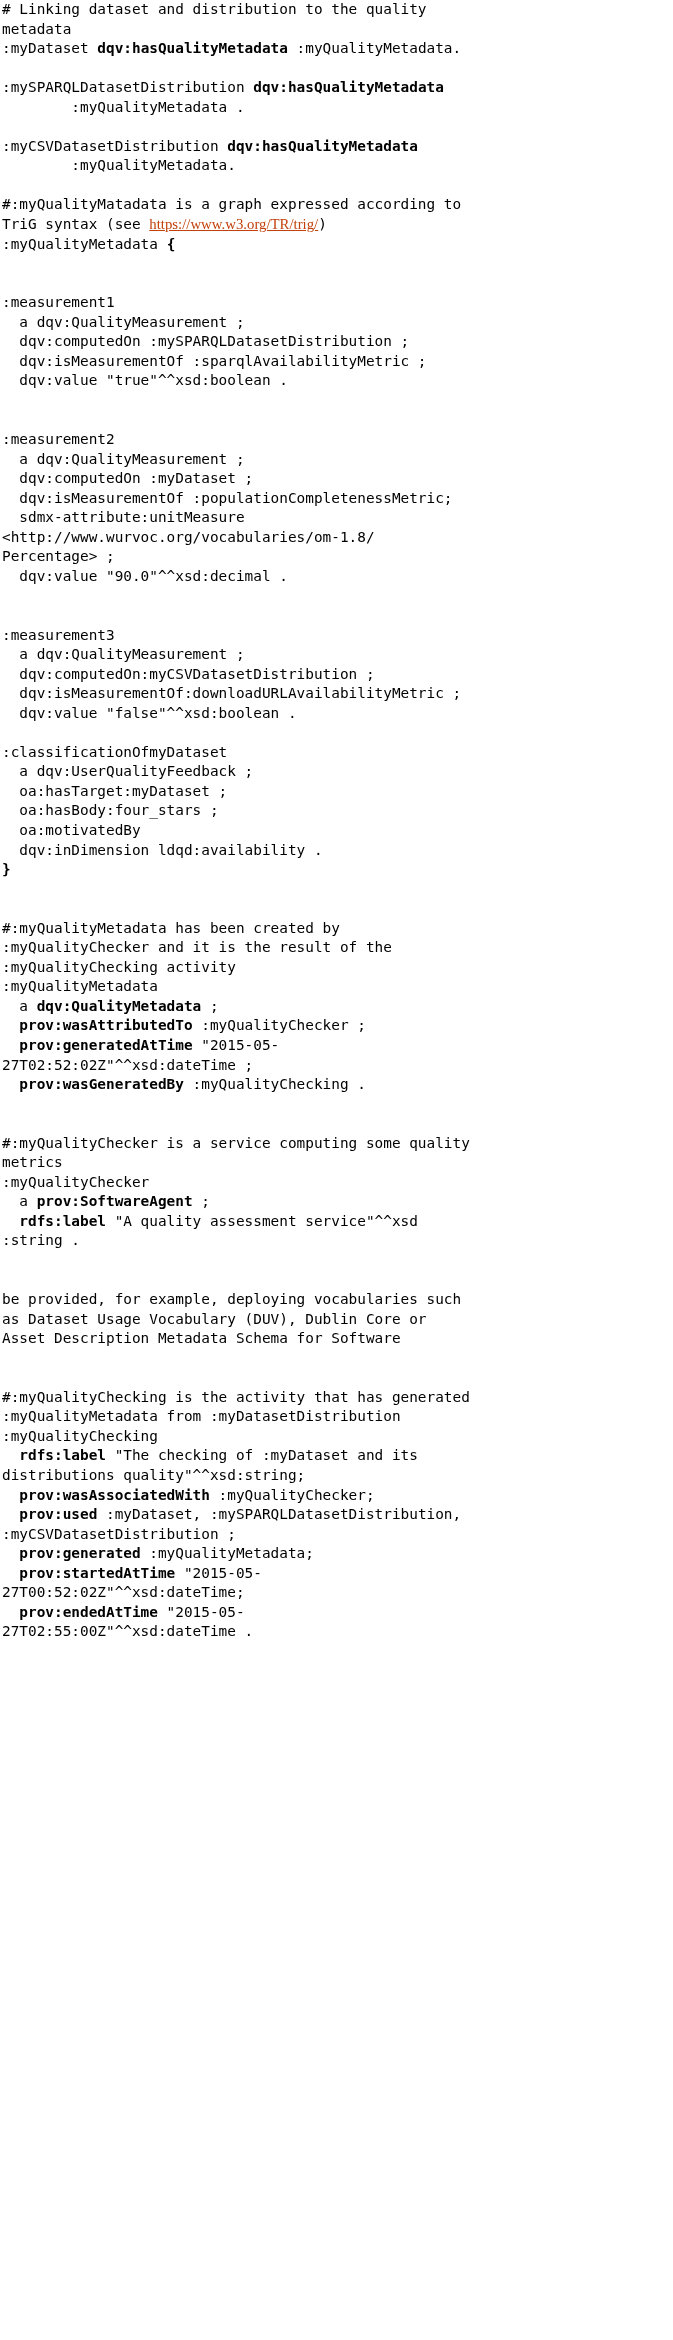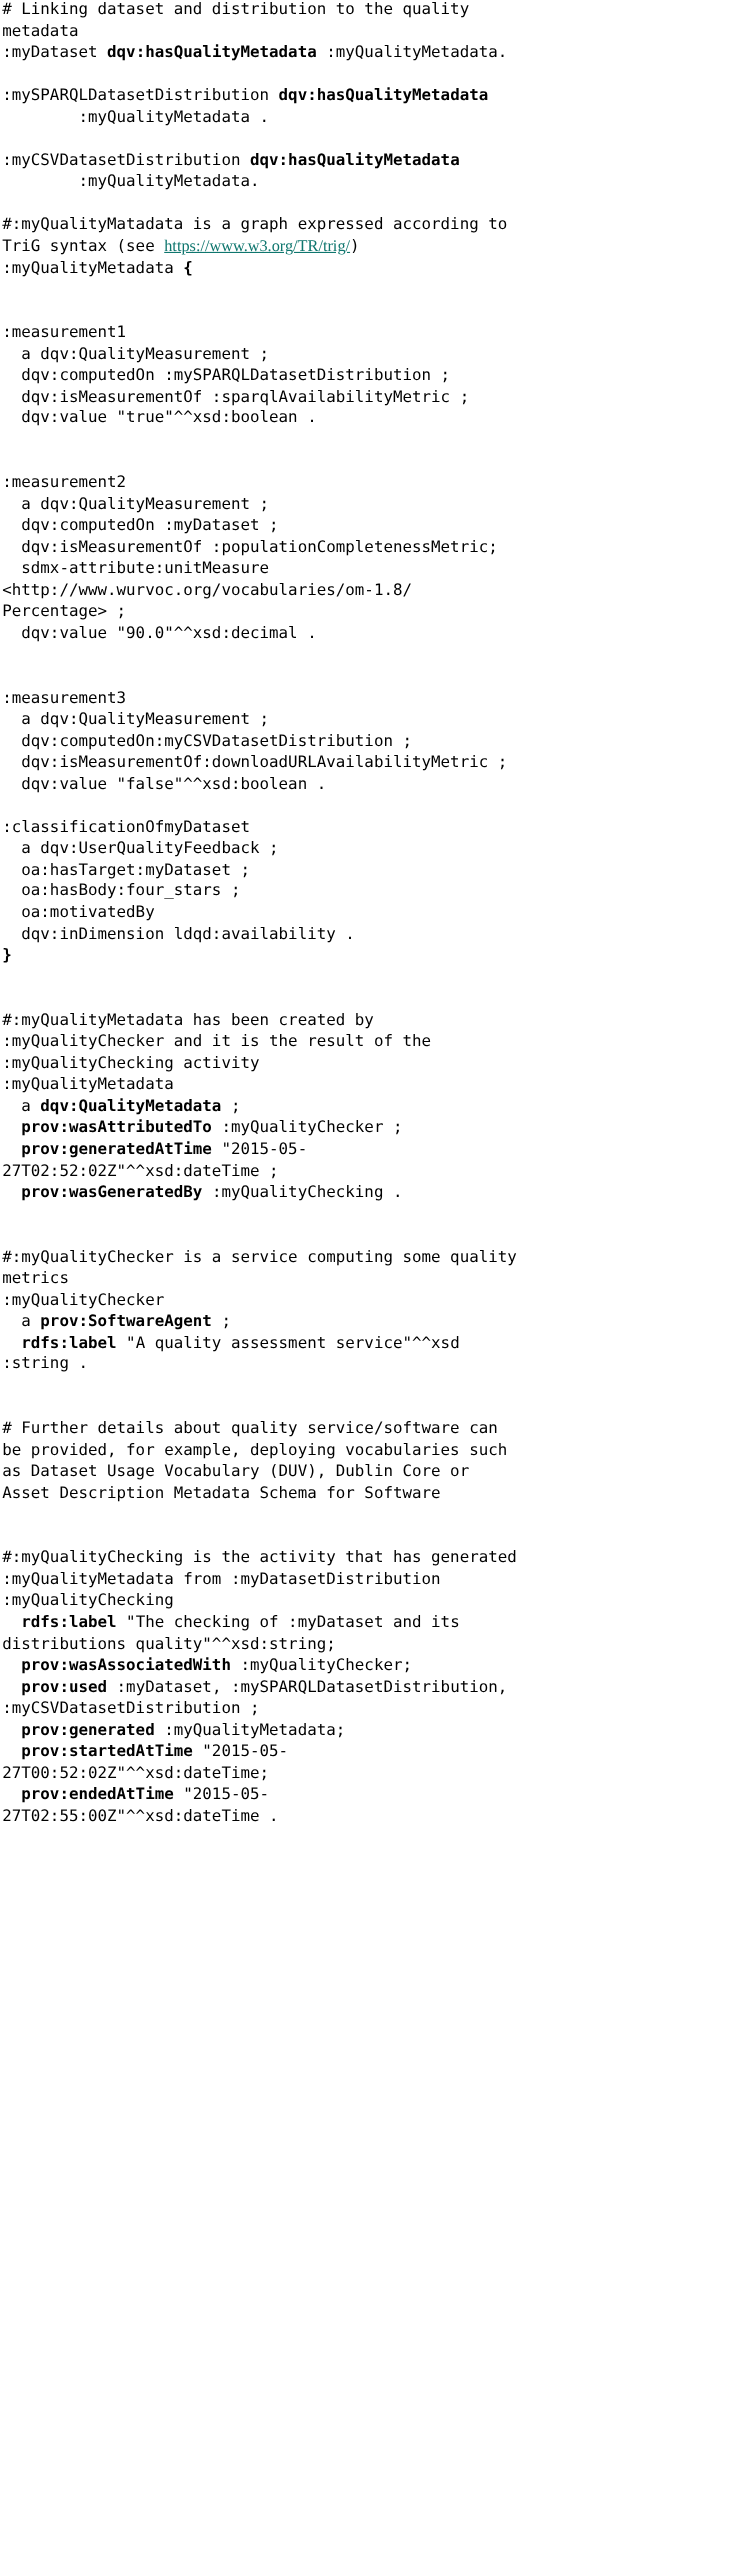--- a/index.html
+++ b/index.html
@@ -29,21 +29,21 @@
   }
   .line.blank {
     white-space: pre;
   }
   .line b, .line .bold {
     font-weight: bold;
   }
   .line a.extlink,
   .line .extlink {
     font-family: "Liberation Serif", "DejaVu Serif", serif;
-    color: #0f766e;
+    color: #c2410c;
     text-decoration: underline;
     font-size: 14.8px;
   }
 </style>
 </head>
 <body>
 
 <div id="code-listing">
     <div class="line"><span># Linking dataset and distribution to the quality</span></div>
     <div class="line"><span>metadata</span></div>
@@ -104,21 +104,20 @@
     <div class="line blank">&nbsp;</div>
     <div class="line blank">&nbsp;</div>
     <div class="line"><span>#:myQualityChecker is a service computing some quality</span></div>
     <div class="line"><span>metrics</span></div>
     <div class="line"><span>:myQualityChecker</span></div>
     <div class="line"><span>  a </span><span class="bold">prov:SoftwareAgent</span><span> ;</span></div>
     <div class="line"><span>  </span><span class="bold">rdfs:label</span><span> "A quality assessment service"^^xsd</span></div>
     <div class="line"><span>:string .</span></div>
     <div class="line blank">&nbsp;</div>
     <div class="line blank">&nbsp;</div>
-    <div class="line"><span># Further details about quality service/software can</span></div>
     <div class="line"><span>be provided, for example, deploying vocabularies such</span></div>
     <div class="line"><span>as Dataset Usage Vocabulary (DUV), Dublin Core or</span></div>
     <div class="line"><span>Asset Description Metadata Schema for Software</span></div>
     <div class="line blank">&nbsp;</div>
     <div class="line blank">&nbsp;</div>
     <div class="line"><span>#:myQualityChecking is the activity that has generated</span></div>
     <div class="line"><span>:myQualityMetadata from :myDatasetDistribution</span></div>
     <div class="line"><span>:myQualityChecking</span></div>
     <div class="line"><span>  </span><span class="bold">rdfs:label</span><span> "The checking of :myDataset and its</span></div>
     <div class="line"><span>distributions quality"^^xsd:string;</span></div>

